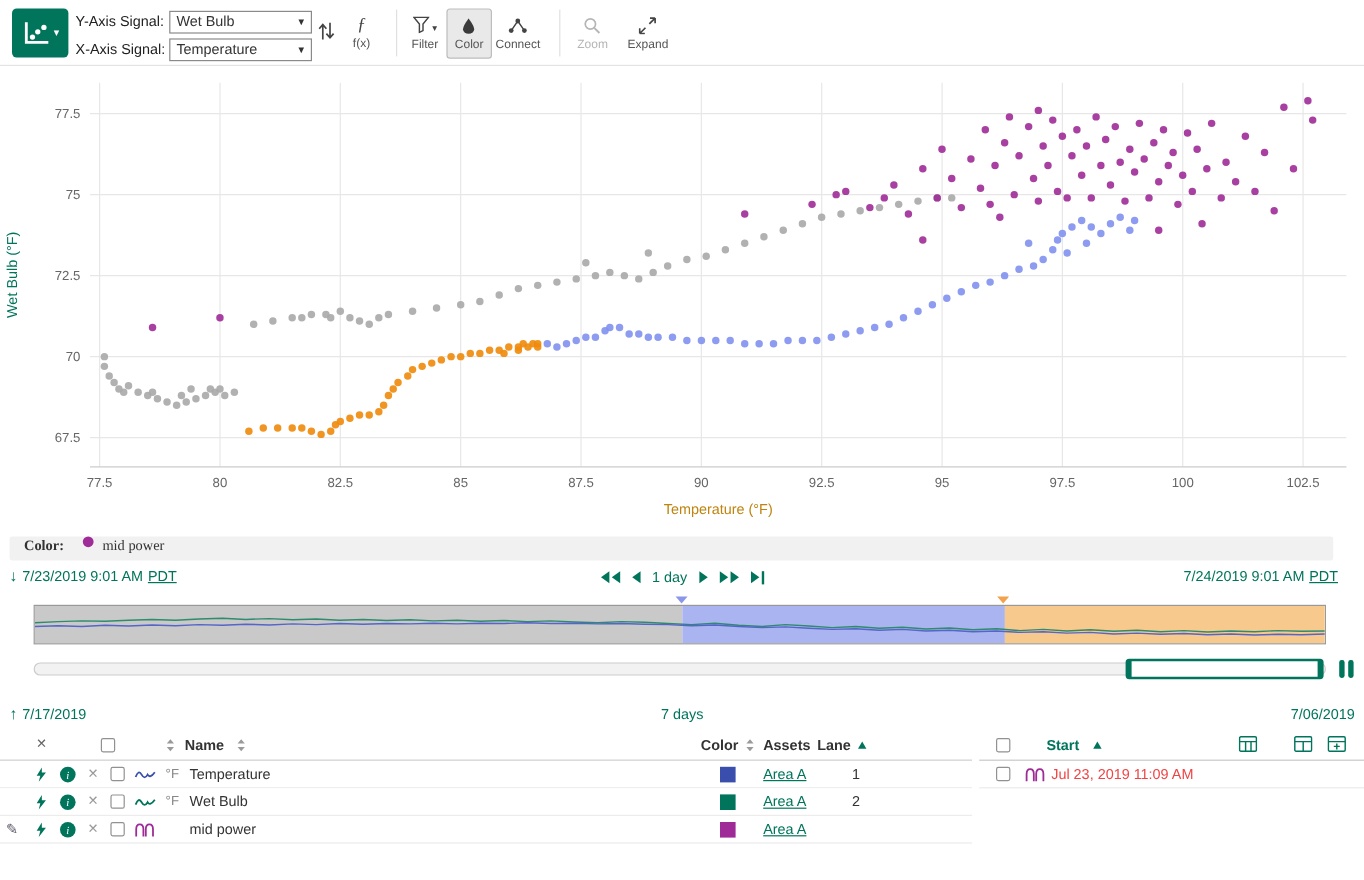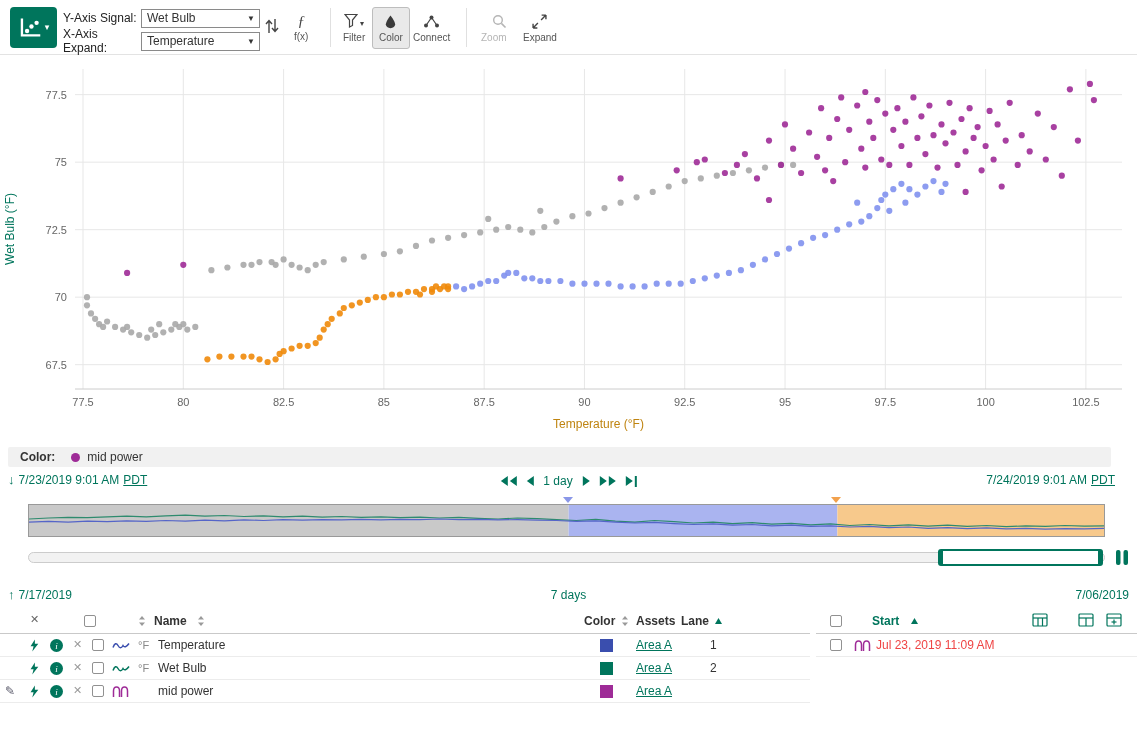--- a/index.html
+++ b/index.html
@@ -22,21 +22,21 @@
   .tool-btn .icon-row{display:flex;align-items:flex-start;gap:2px;height:16px;}
   .mini-caret{font-size:8px;color:#444;margin-top:6px;}
   .fx-glyph{font-family:"Liberation Serif",serif;font-style:italic;font-size:15px;color:#444;line-height:14px;}
   .vsep{position:absolute;top:8px;height:39px;width:1px;background:#e0e0e0;}
 
   
   .scatter{position:absolute;top:55px;left:0;width:1137px;height:390px;}
   .tick{fill:#666;font-size:11px;font-family:"Liberation Sans",sans-serif;}
 
   
-  .legend-bar{position:absolute;top:447px;left:8px;width:1103px;height:20px;background:#f1f1f1;border-radius:2px;display:flex;align-items:center;}
+  .legend-bar{position:absolute;top:447px;left:8px;width:1103px;height:20px;background:#f1f1f1;border-radius:2px;display:flex;align-items:flex-start;font-family:Liberation Serif, serif;}
   .legend-label{margin-left:12px;font-weight:700;color:#333;}
   .legend-dot{width:9px;height:9px;border-radius:50%;margin:0 7px 0 16px;background:var(--purple);}
 
   
   .range-row{position:absolute;top:473px;left:0;width:100%;height:20px;color:var(--green);}
   .range-start{position:absolute;left:8px;top:0;display:flex;gap:4px;align-items:center;cursor:pointer;}
   .range-end{position:absolute;right:22px;top:0;display:flex;gap:4px;align-items:center;cursor:pointer;}
   .tz{text-decoration:underline;}
   .arr{font-weight:700;font-size:13px;line-height:14px;}
   .playback{position:absolute;left:50%;top:1px;transform:translateX(-50%);display:flex;align-items:center;gap:10px;}
@@ -117,21 +117,21 @@
     </div>
 
     <div class="axis-row" style="top:8px;">
       <span class="axis-label">Y-Axis Signal:</span>
       <div class="select">
         <span>Wet Bulb</span>
         <span class="sel-caret">▼</span>
       </div>
     </div>
     <div class="axis-row" style="top:31px;">
-      <span class="axis-label">X-Axis Expand:</span>
+      <span class="axis-label">X-Axis Signal:</span>
       <div class="select">
         <span>Temperature</span>
         <span class="sel-caret">▼</span>
       </div>
     </div>
 
     <div class="swap">
       <svg width="16" height="20" viewBox="0 0 16 18">
         <path d="M5 16 V4 M2 7 L5 3.5 L8 7" stroke="#444" stroke-width="1.4" fill="none"></path>
         <path d="M11 2 V14 M8 11 L11 14.5 L14 11" stroke="#444" stroke-width="1.4" fill="none"></path>
@@ -167,21 +167,21 @@
         <path d="M3 11 L8.5 3 L14 11" stroke="#444" stroke-width="1.2" fill="none"></path>
         <circle cx="3" cy="11" r="2" fill="#444"></circle>
           <circle cx="8.5" cy="3" r="2" fill="#444"></circle>
           <circle cx="14" cy="11" r="2" fill="#444"></circle>
       </svg>
       <span>Connect</span>
     </div>
 
     <div class="vsep" style="left:466px;"></div>
 
-    <div class="tool-btn disabled" style="left:474px;align-items:flex-end;">
+    <div class="tool-btn disabled" style="left:474px;">
       <svg width="15" height="15" viewBox="0 0 15 15">
         <circle cx="6" cy="6" r="4.3" stroke="#b5b5b5" stroke-width="1.4" fill="none"></circle>
         <line x1="9.4" y1="9.4" x2="13.5" y2="13.5" stroke="#b5b5b5" stroke-width="1.6"></line>
       </svg>
       <span>Zoom</span>
     </div>
 
     <div class="tool-btn" style="left:516px;">
       <svg width="15" height="15" viewBox="0 0 14 14">
         <path d="M13 1 H9 M13 1 V5 M13 1 L8.5 5.5 M1 13 H5 M1 13 V9 M1 13 L5.5 8.5" stroke="#444" stroke-width="1.3" fill="none"></path>

